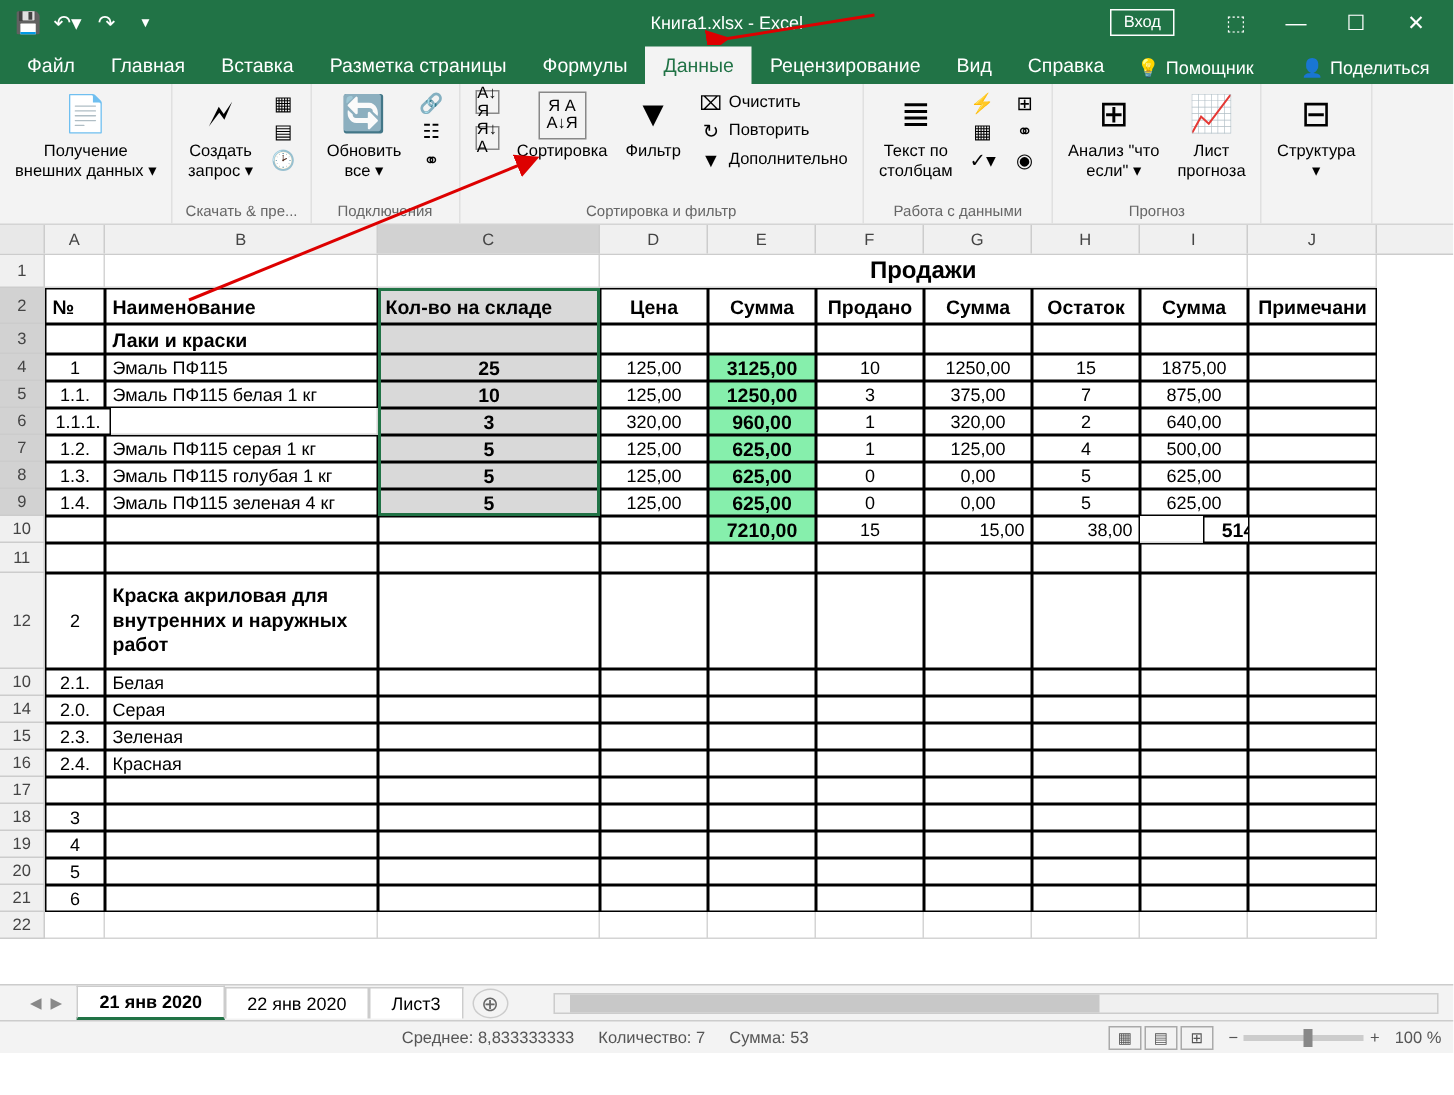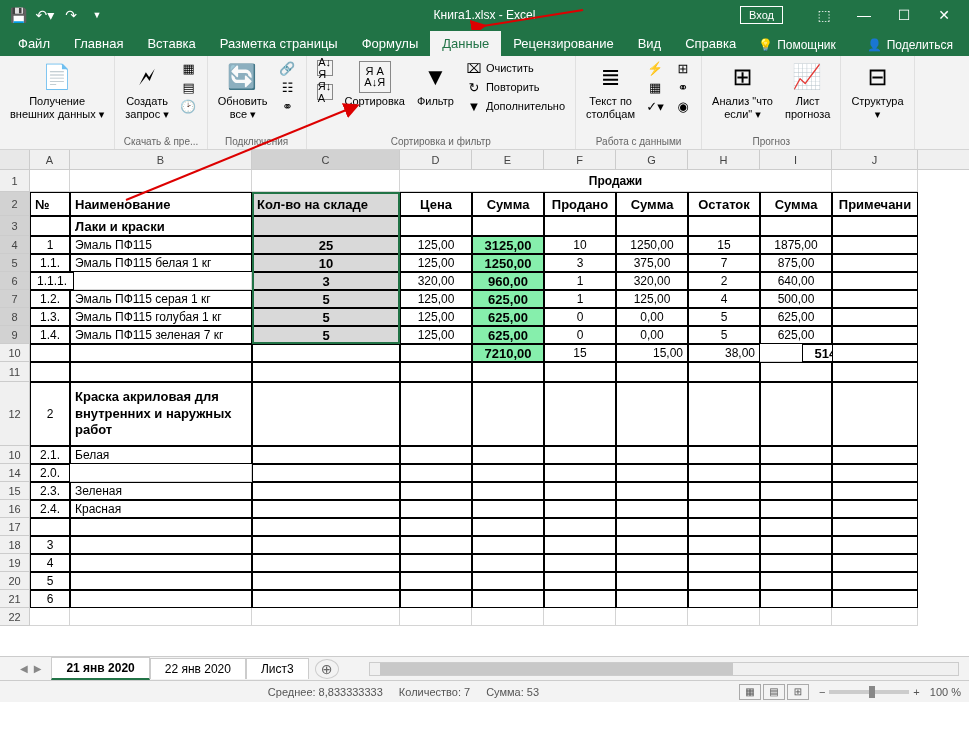--- a/index.html
+++ b/index.html
@@ -503,21 +503,21 @@
         <div class="cell " style="left: 0px; top: 438px; width: 40px; height: 18px;"></div>
         <div class="cell " style="left: 40px; top: 438px; width: 182px; height: 18px;"></div>
         <div class="cell " style="left: 222px; top: 438px; width: 148px; height: 18px;"></div>
         <div class="cell " style="left: 370px; top: 438px; width: 72px; height: 18px;"></div>
         <div class="cell " style="left: 442px; top: 438px; width: 72px; height: 18px;"></div>
         <div class="cell " style="left: 514px; top: 438px; width: 72px; height: 18px;"></div>
         <div class="cell " style="left: 586px; top: 438px; width: 72px; height: 18px;"></div>
         <div class="cell " style="left: 658px; top: 438px; width: 72px; height: 18px;"></div>
         <div class="cell " style="left: 730px; top: 438px; width: 72px; height: 18px;"></div>
         <div class="cell " style="left: 802px; top: 438px; width: 86px; height: 18px;"></div>
-        <div class="cell header-c center" style="left: 370px; top: 0px; width: 432px; height: 22px; font-size: 12px;">Продажи</div>
+        <div class="cell header-c center" style="left: 370px; top: 0px; width: 432px; height: 22px; font-size: 16px;">Продажи</div>
         <div class="cell thick-b header-c" style="left: 0px; top: 22px; width: 40px; height: 24px;">№</div>
         <div class="cell thick-b header-c sel-col" style="left: 222px; top: 22px; width: 148px; height: 24px;">Кол-во на складе</div>
         <div class="cell thick-b header-c" style="left: 40px; top: 22px; width: 182px; height: 24px;">Наименование</div>
         <div class="cell thick-b header-c center" style="left: 370px; top: 22px; width: 72px; height: 24px;">Цена</div>
         <div class="cell thick-b header-c center" style="left: 442px; top: 22px; width: 72px; height: 24px;">Сумма</div>
         <div class="cell thick-b header-c center" style="left: 514px; top: 22px; width: 72px; height: 24px;">Продано</div>
         <div class="cell thick-b header-c center" style="left: 586px; top: 22px; width: 72px; height: 24px;">Сумма</div>
         <div class="cell thick-b header-c center" style="left: 658px; top: 22px; width: 72px; height: 24px;">Остаток</div>
         <div class="cell thick-b header-c center" style="left: 730px; top: 22px; width: 72px; height: 24px;">Сумма</div>
         <div class="cell thick-b header-c center" style="left: 802px; top: 22px; width: 86px; height: 24px;">Примечани</div>
@@ -574,21 +574,21 @@
         <div class="cell thick-b" style="left: 40px; top: 138px; width: 182px; height: 18px;">Эмаль ПФ115 голубая 1 кг</div>
         <div class="cell thick-b sel-col center header-c" style="left: 222px; top: 138px; width: 148px; height: 18px;">5</div>
         <div class="cell thick-b center" style="left: 370px; top: 138px; width: 72px; height: 18px;">125,00</div>
         <div class="cell thick-b yellow center header-c" style="left: 442px; top: 138px; width: 72px; height: 18px;">625,00</div>
         <div class="cell thick-b center" style="left: 514px; top: 138px; width: 72px; height: 18px;">0</div>
         <div class="cell thick-b center" style="left: 586px; top: 138px; width: 72px; height: 18px;">0,00</div>
         <div class="cell thick-b center" style="left: 658px; top: 138px; width: 72px; height: 18px;">5</div>
         <div class="cell thick-b center" style="left: 730px; top: 138px; width: 72px; height: 18px;">625,00</div>
         <div class="cell thick-b" style="left: 802px; top: 138px; width: 86px; height: 18px;"></div>
         <div class="cell thick-b center" style="left: 0px; top: 156px; width: 40px; height: 18px;">1.4.</div>
-        <div class="cell thick-b" style="left: 40px; top: 156px; width: 182px; height: 18px;">Эмаль ПФ115 зеленая 7 кг</div>
+        <div class="cell thick-b" style="left: 40px; top: 156px; width: 182px; height: 18px;">Эмаль ПФ115 зеленая 4 кг</div>
         <div class="cell thick-b sel-col center header-c" style="left: 222px; top: 156px; width: 148px; height: 18px;">5</div>
         <div class="cell thick-b center" style="left: 370px; top: 156px; width: 72px; height: 18px;">125,00</div>
         <div class="cell thick-b yellow center header-c" style="left: 442px; top: 156px; width: 72px; height: 18px;">625,00</div>
         <div class="cell thick-b center" style="left: 514px; top: 156px; width: 72px; height: 18px;">0</div>
         <div class="cell thick-b center" style="left: 586px; top: 156px; width: 72px; height: 18px;">0,00</div>
         <div class="cell thick-b center" style="left: 658px; top: 156px; width: 72px; height: 18px;">5</div>
         <div class="cell thick-b center" style="left: 730px; top: 156px; width: 72px; height: 18px;">625,00</div>
         <div class="cell thick-b" style="left: 802px; top: 156px; width: 86px; height: 18px;"></div>
         <div class="cell thick-b" style="left: 0px; top: 174px; width: 40px; height: 18px;"></div>
         <div class="cell thick-b" style="left: 40px; top: 174px; width: 182px; height: 18px;"></div>
@@ -624,20 +624,21 @@
         <div class="cell thick-b" style="left: 40px; top: 276px; width: 182px; height: 18px;">Белая</div>
         <div class="cell thick-b" style="left: 222px; top: 276px; width: 148px; height: 18px;"></div>
         <div class="cell thick-b" style="left: 370px; top: 276px; width: 72px; height: 18px;"></div>
         <div class="cell thick-b" style="left: 442px; top: 276px; width: 72px; height: 18px;"></div>
         <div class="cell thick-b" style="left: 514px; top: 276px; width: 72px; height: 18px;"></div>
         <div class="cell thick-b" style="left: 586px; top: 276px; width: 72px; height: 18px;"></div>
         <div class="cell thick-b" style="left: 658px; top: 276px; width: 72px; height: 18px;"></div>
         <div class="cell thick-b" style="left: 730px; top: 276px; width: 72px; height: 18px;"></div>
         <div class="cell thick-b" style="left: 802px; top: 276px; width: 86px; height: 18px;"></div>
         <div class="cell thick-b center" style="left: 0px; top: 294px; width: 40px; height: 18px;">2.0.</div>
+        <div class="cell thick-b" style="left: 40px; top: 294px; width: 182px; height: 18px;">Серая</div>
         <div class="cell thick-b" style="left: 222px; top: 294px; width: 148px; height: 18px;"></div>
         <div class="cell thick-b" style="left: 370px; top: 294px; width: 72px; height: 18px;"></div>
         <div class="cell thick-b" style="left: 442px; top: 294px; width: 72px; height: 18px;"></div>
         <div class="cell thick-b" style="left: 514px; top: 294px; width: 72px; height: 18px;"></div>
         <div class="cell thick-b" style="left: 586px; top: 294px; width: 72px; height: 18px;"></div>
         <div class="cell thick-b" style="left: 658px; top: 294px; width: 72px; height: 18px;"></div>
         <div class="cell thick-b" style="left: 730px; top: 294px; width: 72px; height: 18px;"></div>
         <div class="cell thick-b" style="left: 802px; top: 294px; width: 86px; height: 18px;"></div>
         <div class="cell thick-b center" style="left: 0px; top: 312px; width: 40px; height: 18px;">2.3.</div>
         <div class="cell thick-b" style="left: 40px; top: 312px; width: 182px; height: 18px;">Зеленая</div>

